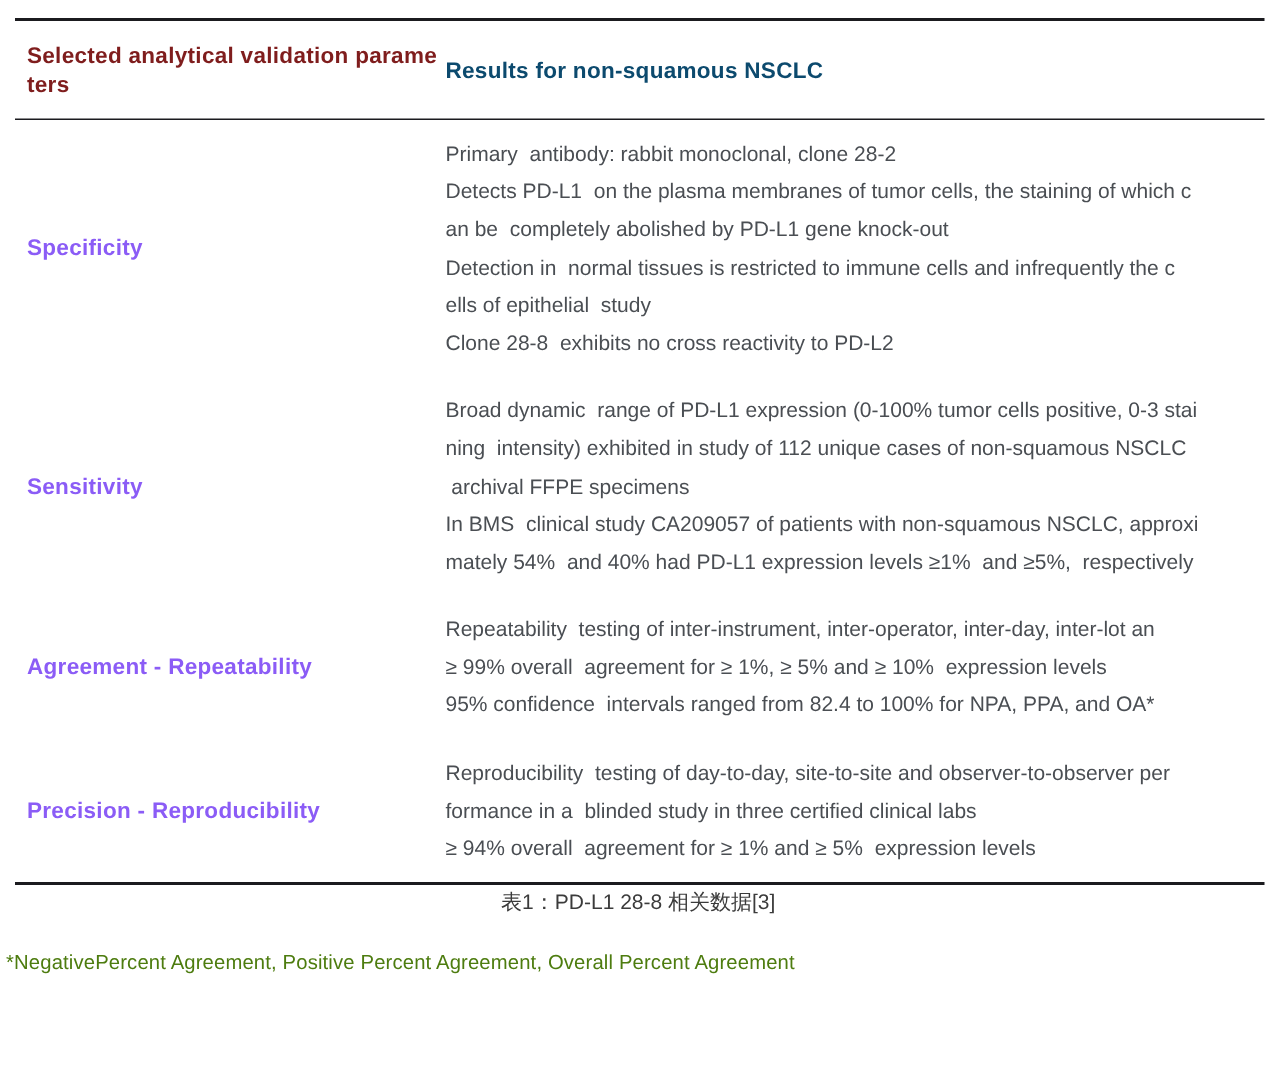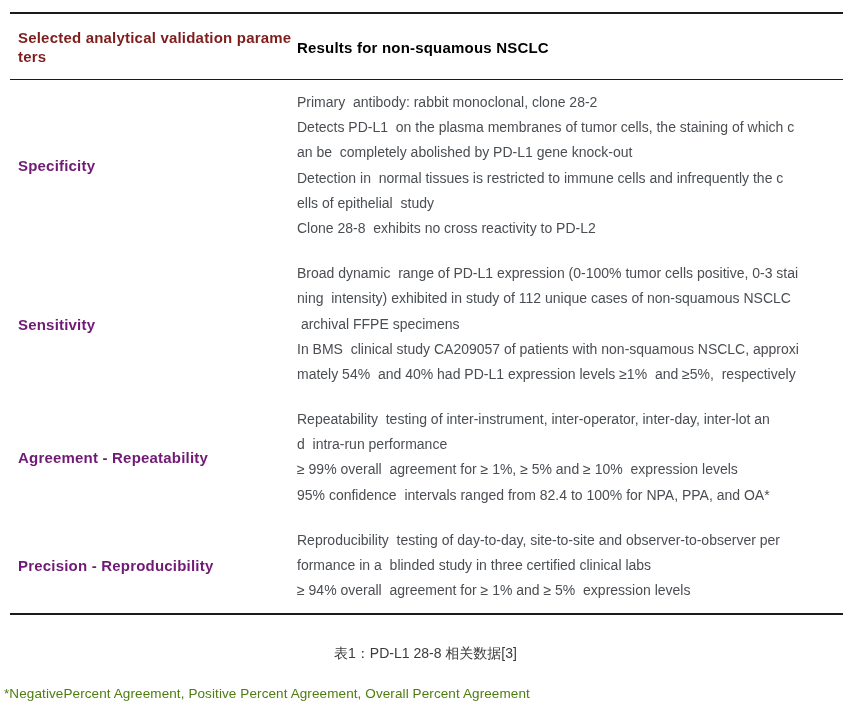--- a/index.html
+++ b/index.html
@@ -35,50 +35,50 @@
     font-size: 15px;
     font-weight: bold;
     color: #7f1d1d;
     line-height: 19px;
     letter-spacing: 0.2px;
   }
   .th-right {
     flex: 1;
     font-size: 15px;
     font-weight: bold;
-    color: #000000;
+    color: #0c4a6e;
     letter-spacing: 0.2px;
   }
   .trow {
     display: flex;
     padding: 10px 0;
   }
   .label-cell {
     flex: 0 0 287px;
     box-sizing: border-box;
     padding-left: 8px;
     display: flex;
     align-items: center;
     font-size: 15px;
     font-weight: bold;
-    color: #701a75;
+    color: #8b5cf6;
     letter-spacing: 0.2px;
   }
   .content-cell {
     flex: 1;
     font-size: 14px;
     color: #4a4e53;
   }
   .cell-line {
     white-space: pre;
     line-height: 25.2px;
     height: 25.2px;
   }
   .caption {
-    margin-top: 30px;
+    margin-top: 3px;
     text-align: center;
     font-size: 14px;
     color: #3b3b3b;
   }
   .footnote {
     margin: 23px 0 0 4px;
     font-size: 13.5px;
     color: #4d7c0f;
     letter-spacing: 0.1px;
   }
@@ -118,21 +118,20 @@
         <div class="cell-line"> archival FFPE specimens</div>
         <div class="cell-line">In BMS  clinical study CA209057 of patients with non-squamous NSCLC, approxi</div>
         <div class="cell-line">mately 54%  and 40% had PD-L1 expression levels ≥1%  and ≥5%,  respectively</div>
       </div>
     </div>
 
     <div class="trow">
       <div class="label-cell">Agreement - Repeatability</div>
       <div class="content-cell">
         <div class="cell-line">Repeatability  testing of inter-instrument, inter-operator, inter-day, inter-lot an</div>
-        <div class="cell-line">d  intra-run performance</div>
         <div class="cell-line">≥ 99% overall  agreement for ≥ 1%, ≥ 5% and ≥ 10%  expression levels</div>
         <div class="cell-line">95% confidence  intervals ranged from 82.4 to 100% for NPA, PPA, and OA*</div>
       </div>
     </div>
 
     <div class="trow">
       <div class="label-cell">Precision -  Reproducibility</div>
       <div class="content-cell">
         <div class="cell-line">Reproducibility  testing of day-to-day, site-to-site and observer-to-observer per</div>
         <div class="cell-line">formance in a  blinded study in three certified clinical labs</div>

